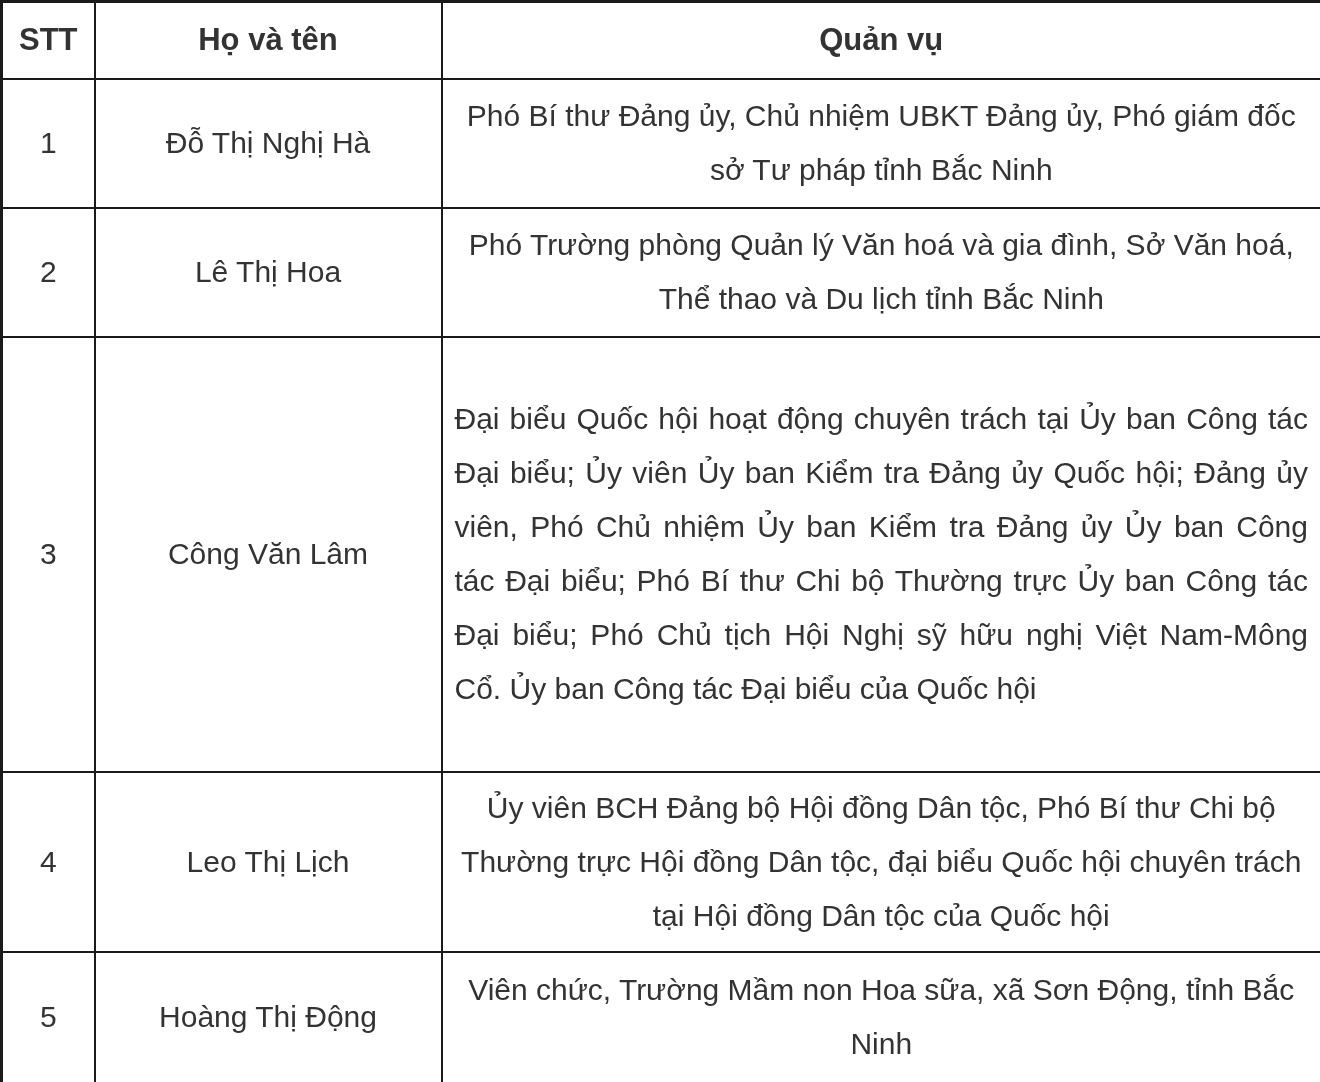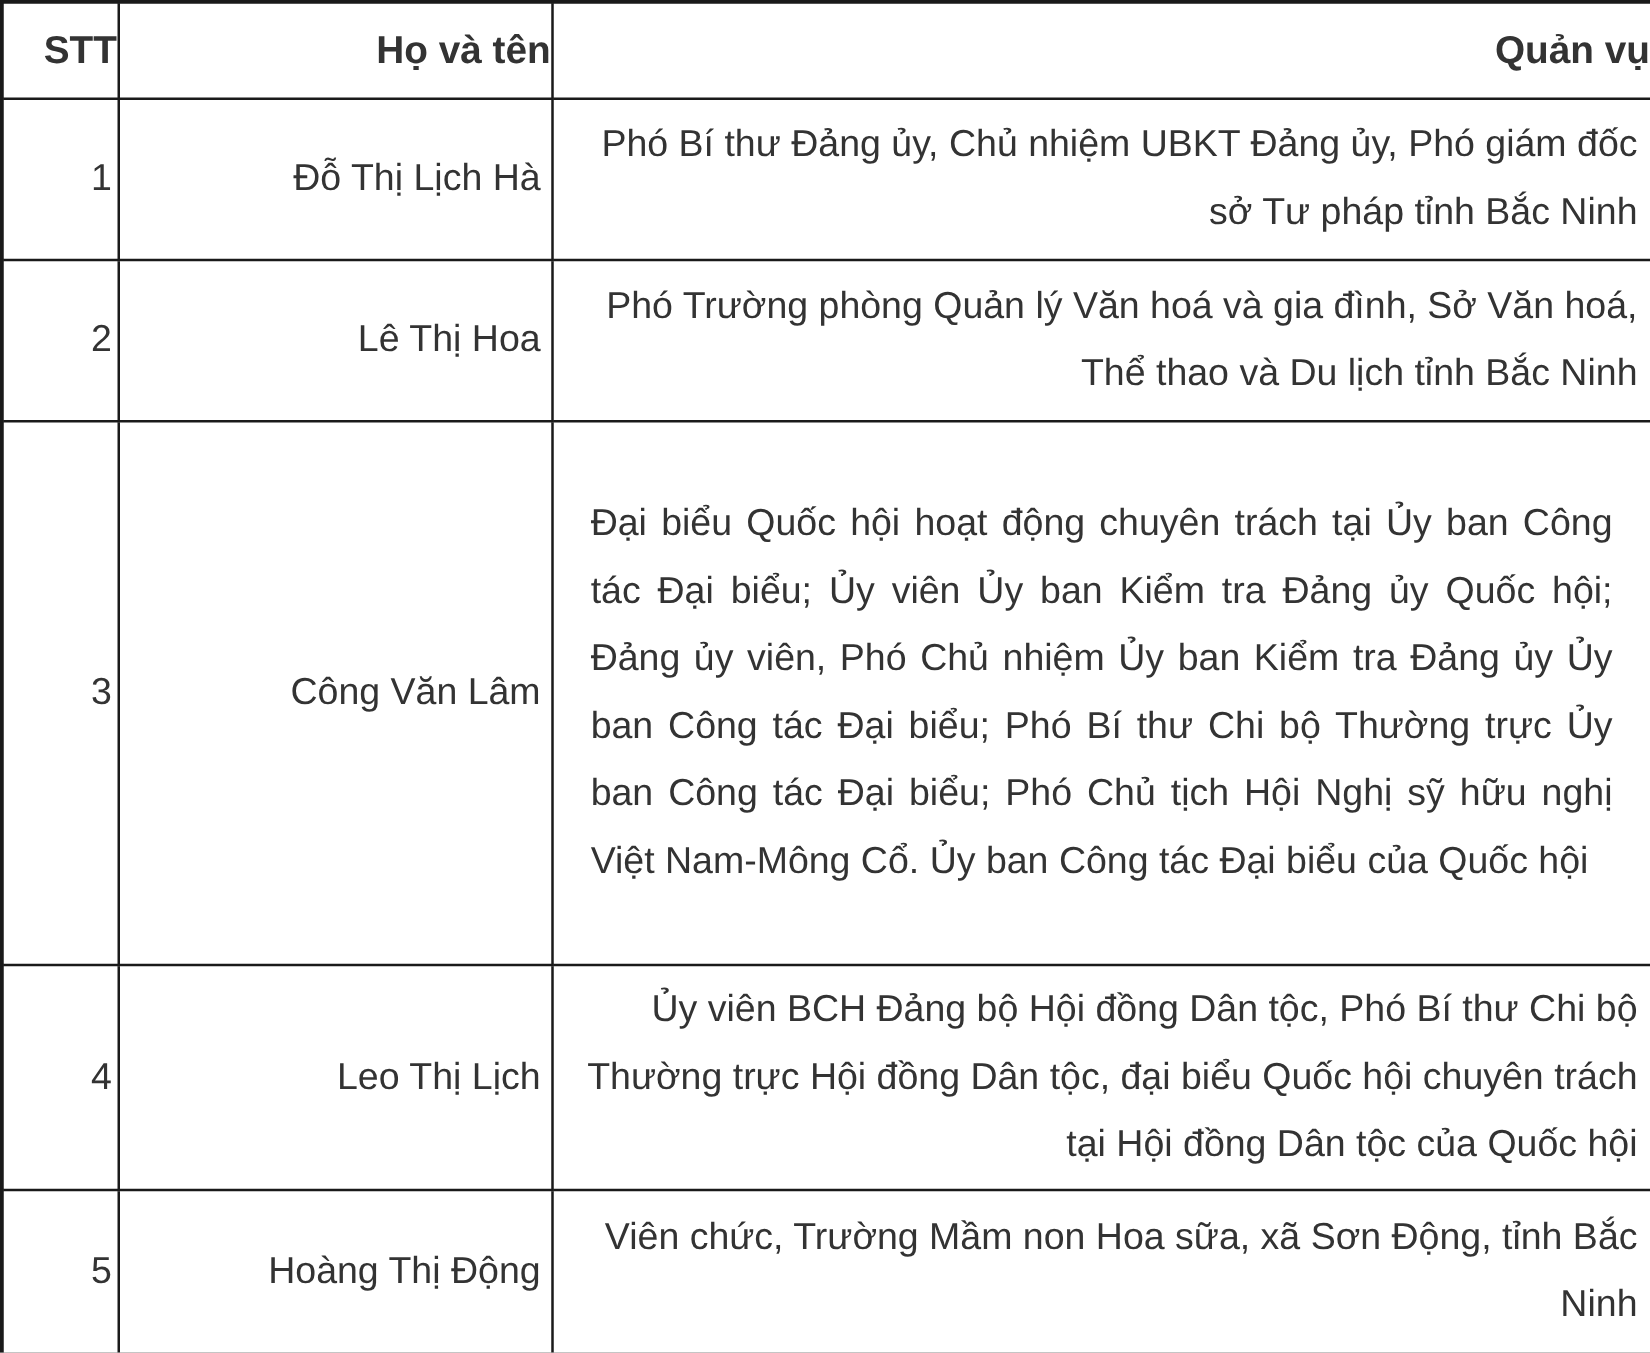--- a/index.html
+++ b/index.html
@@ -23,41 +23,41 @@
     border: 3px solid var(--border);
     color: var(--text);
     background: var(--background);
   }
   col.c-stt  { width: 93px; }
   col.c-name { width: 347px; }
   col.c-pos  { width: 880px; }
   th, td {
     border: 2px solid var(--border);
     vertical-align: middle;
-    text-align: right;
+    text-align: center;
     font-size: 30px;
     line-height: 54px;
   }
   thead th {
     font-weight: bold;
     font-size: 31px;
     height: 77px;
   }
   td.position { padding: 8px 10px; }
   td.name     { padding: 4px 8px; }
   td.stt      { padding: 4px 4px; }
   tr.r1, tr.r2 { height: 129px; }
   tr.r3 { height: 435px; }
   tr.r4 { height: 180px; }
   tr.r5 { height: 132px; }
   
   tr.r3 td.position {
     text-align: justify;
     text-align-last: left;
-    padding: 8px 30px;
+    padding: 8px 12px;
   }
 </style>
 </head>
 <body>
 
 <table class="roster">
   <colgroup>
     <col class="c-stt">
     <col class="c-name">
     <col class="c-pos">
@@ -65,21 +65,21 @@
   <thead>
     <tr>
       <th>STT</th>
       <th>Họ và tên</th>
       <th>Quản vụ</th>
     </tr>
   </thead>
   <tbody>
     <tr class="r1">
       <td class="stt">1</td>
-      <td class="name">Đỗ Thị Lịch Hà</td>
+      <td class="name">Đỗ Thị Nghị Hà</td>
       <td class="position">Phó Bí thư Đảng ủy, Chủ nhiệm UBKT Đảng ủy, Phó giám đốc sở Tư pháp tỉnh Bắc Ninh</td>
     </tr>
     <tr class="r2">
       <td class="stt">2</td>
       <td class="name">Lê Thị Hoa</td>
       <td class="position">Phó Trường phòng Quản lý Văn hoá và gia đình, Sở Văn hoá, Thể thao và Du lịch tỉnh Bắc Ninh</td>
     </tr>
     <tr class="r3">
       <td class="stt">3</td>
       <td class="name">Công Văn Lâm</td>

